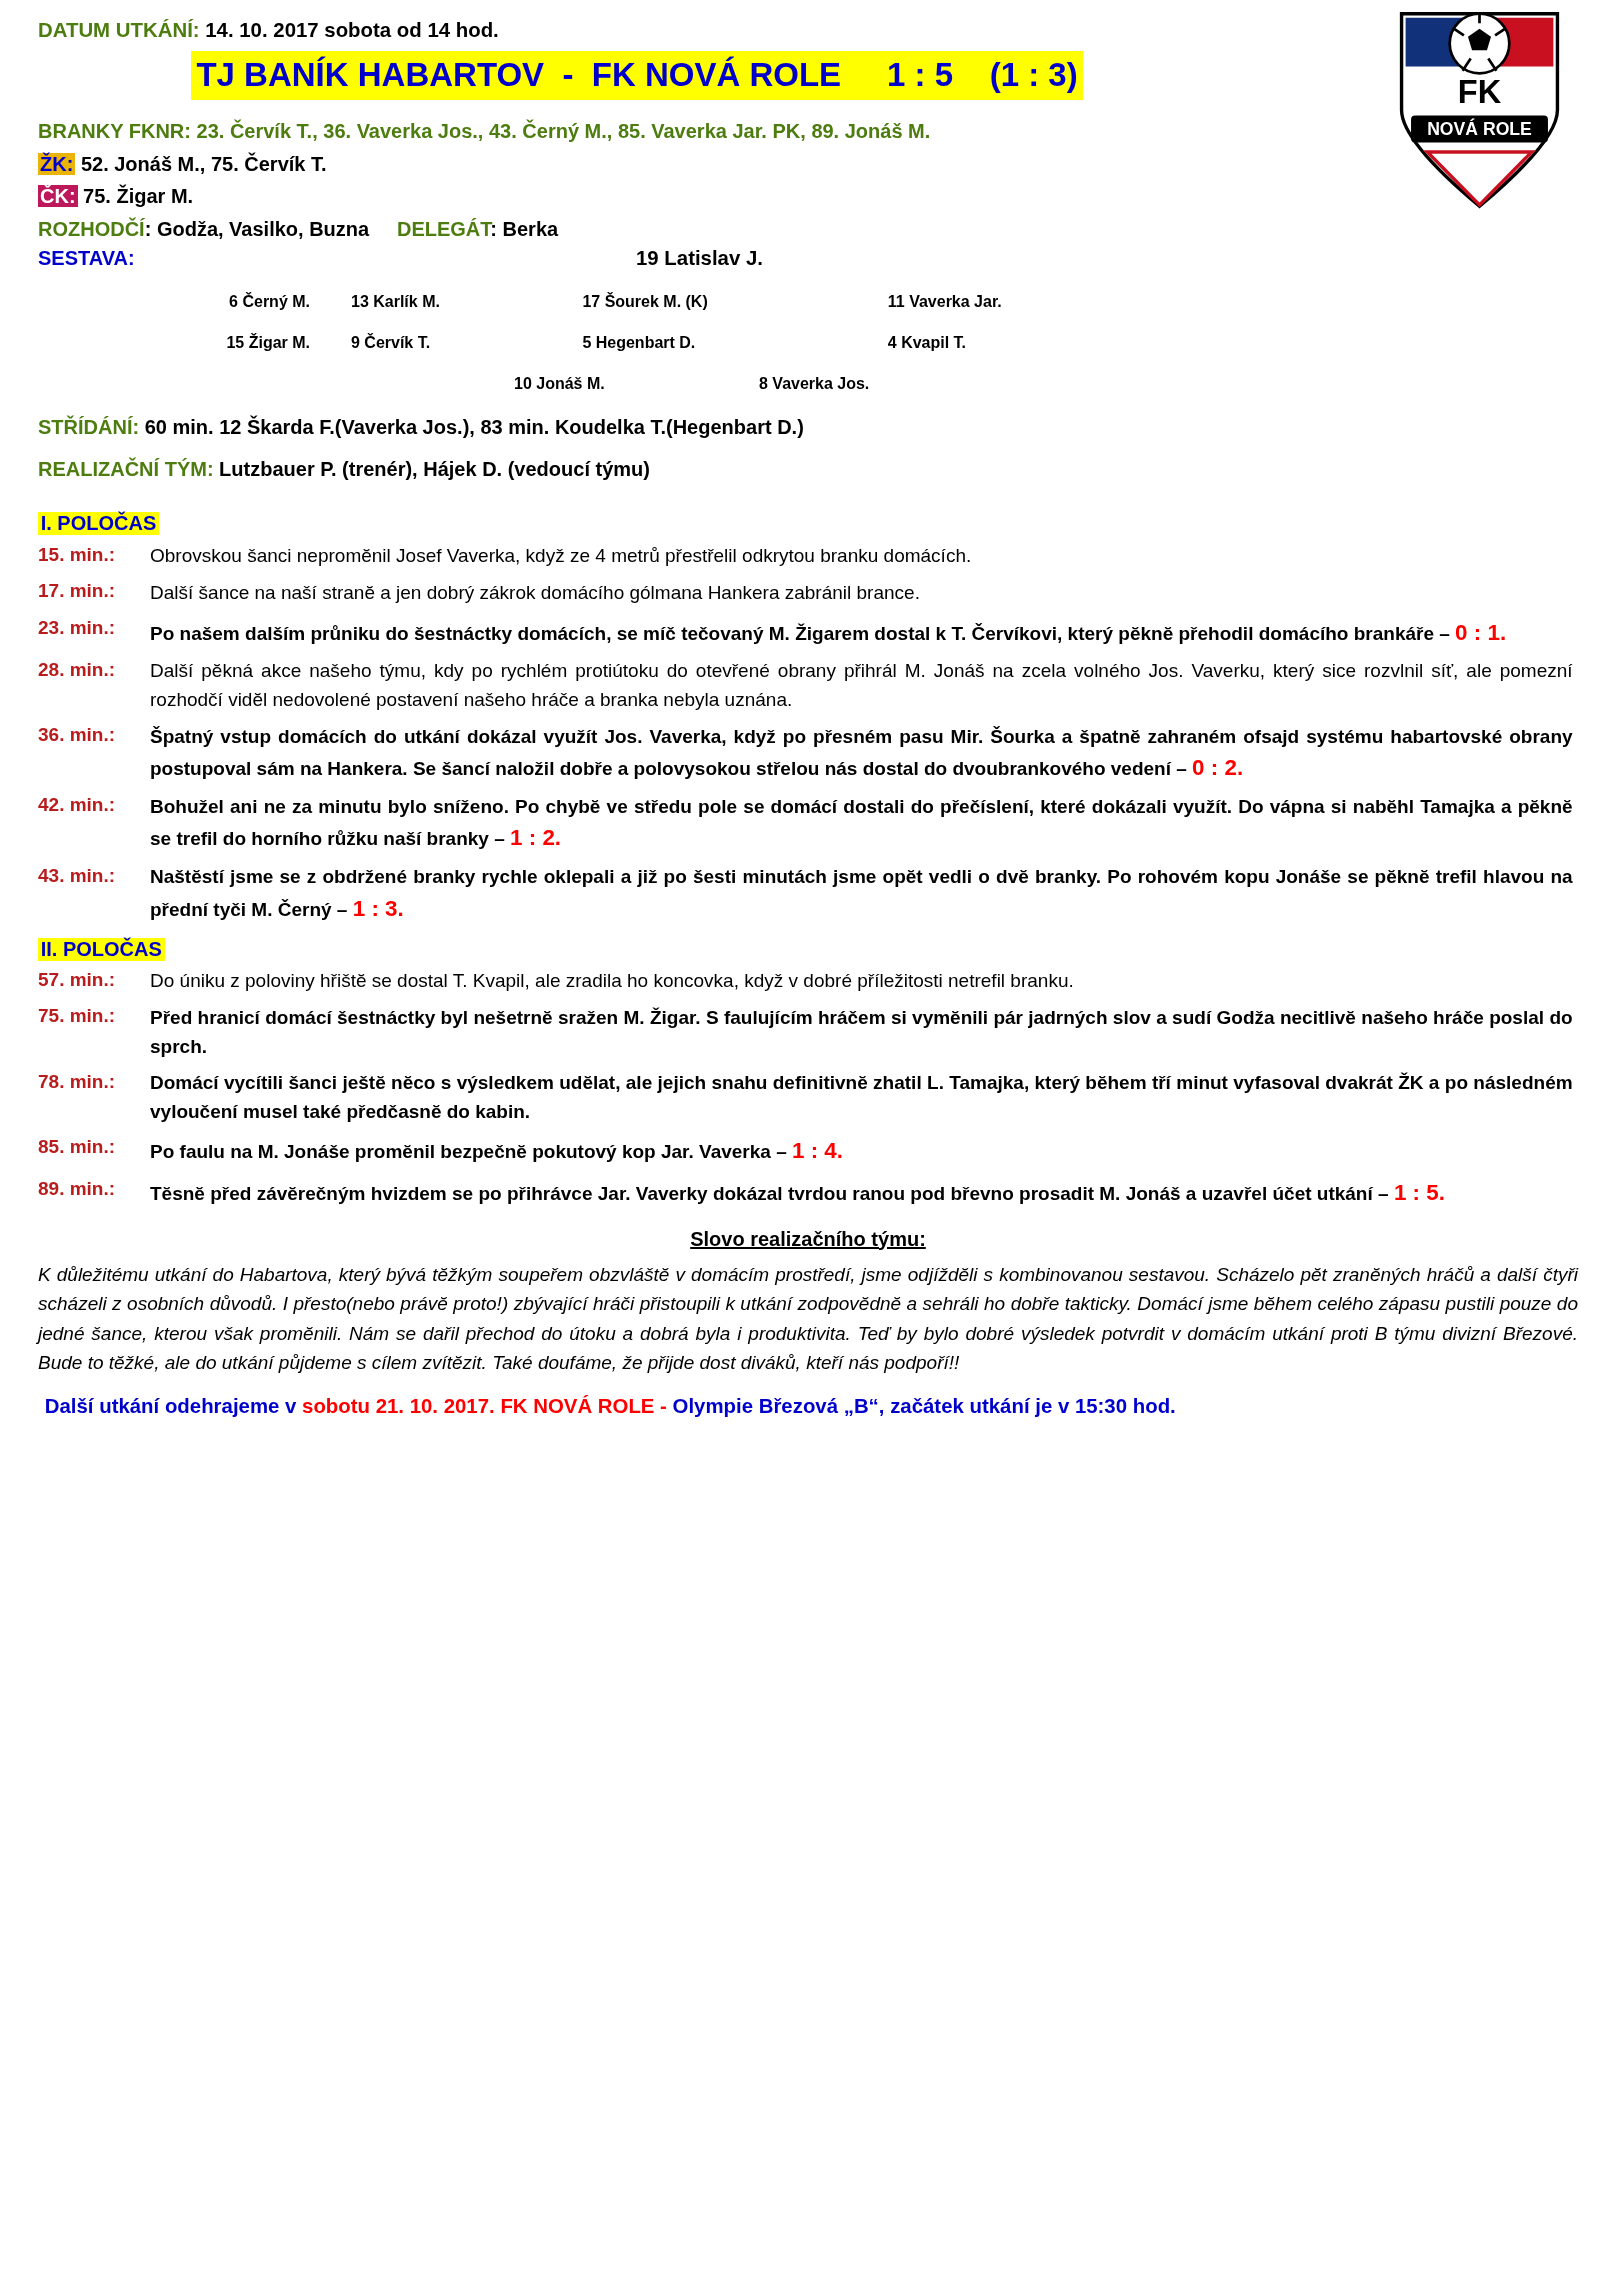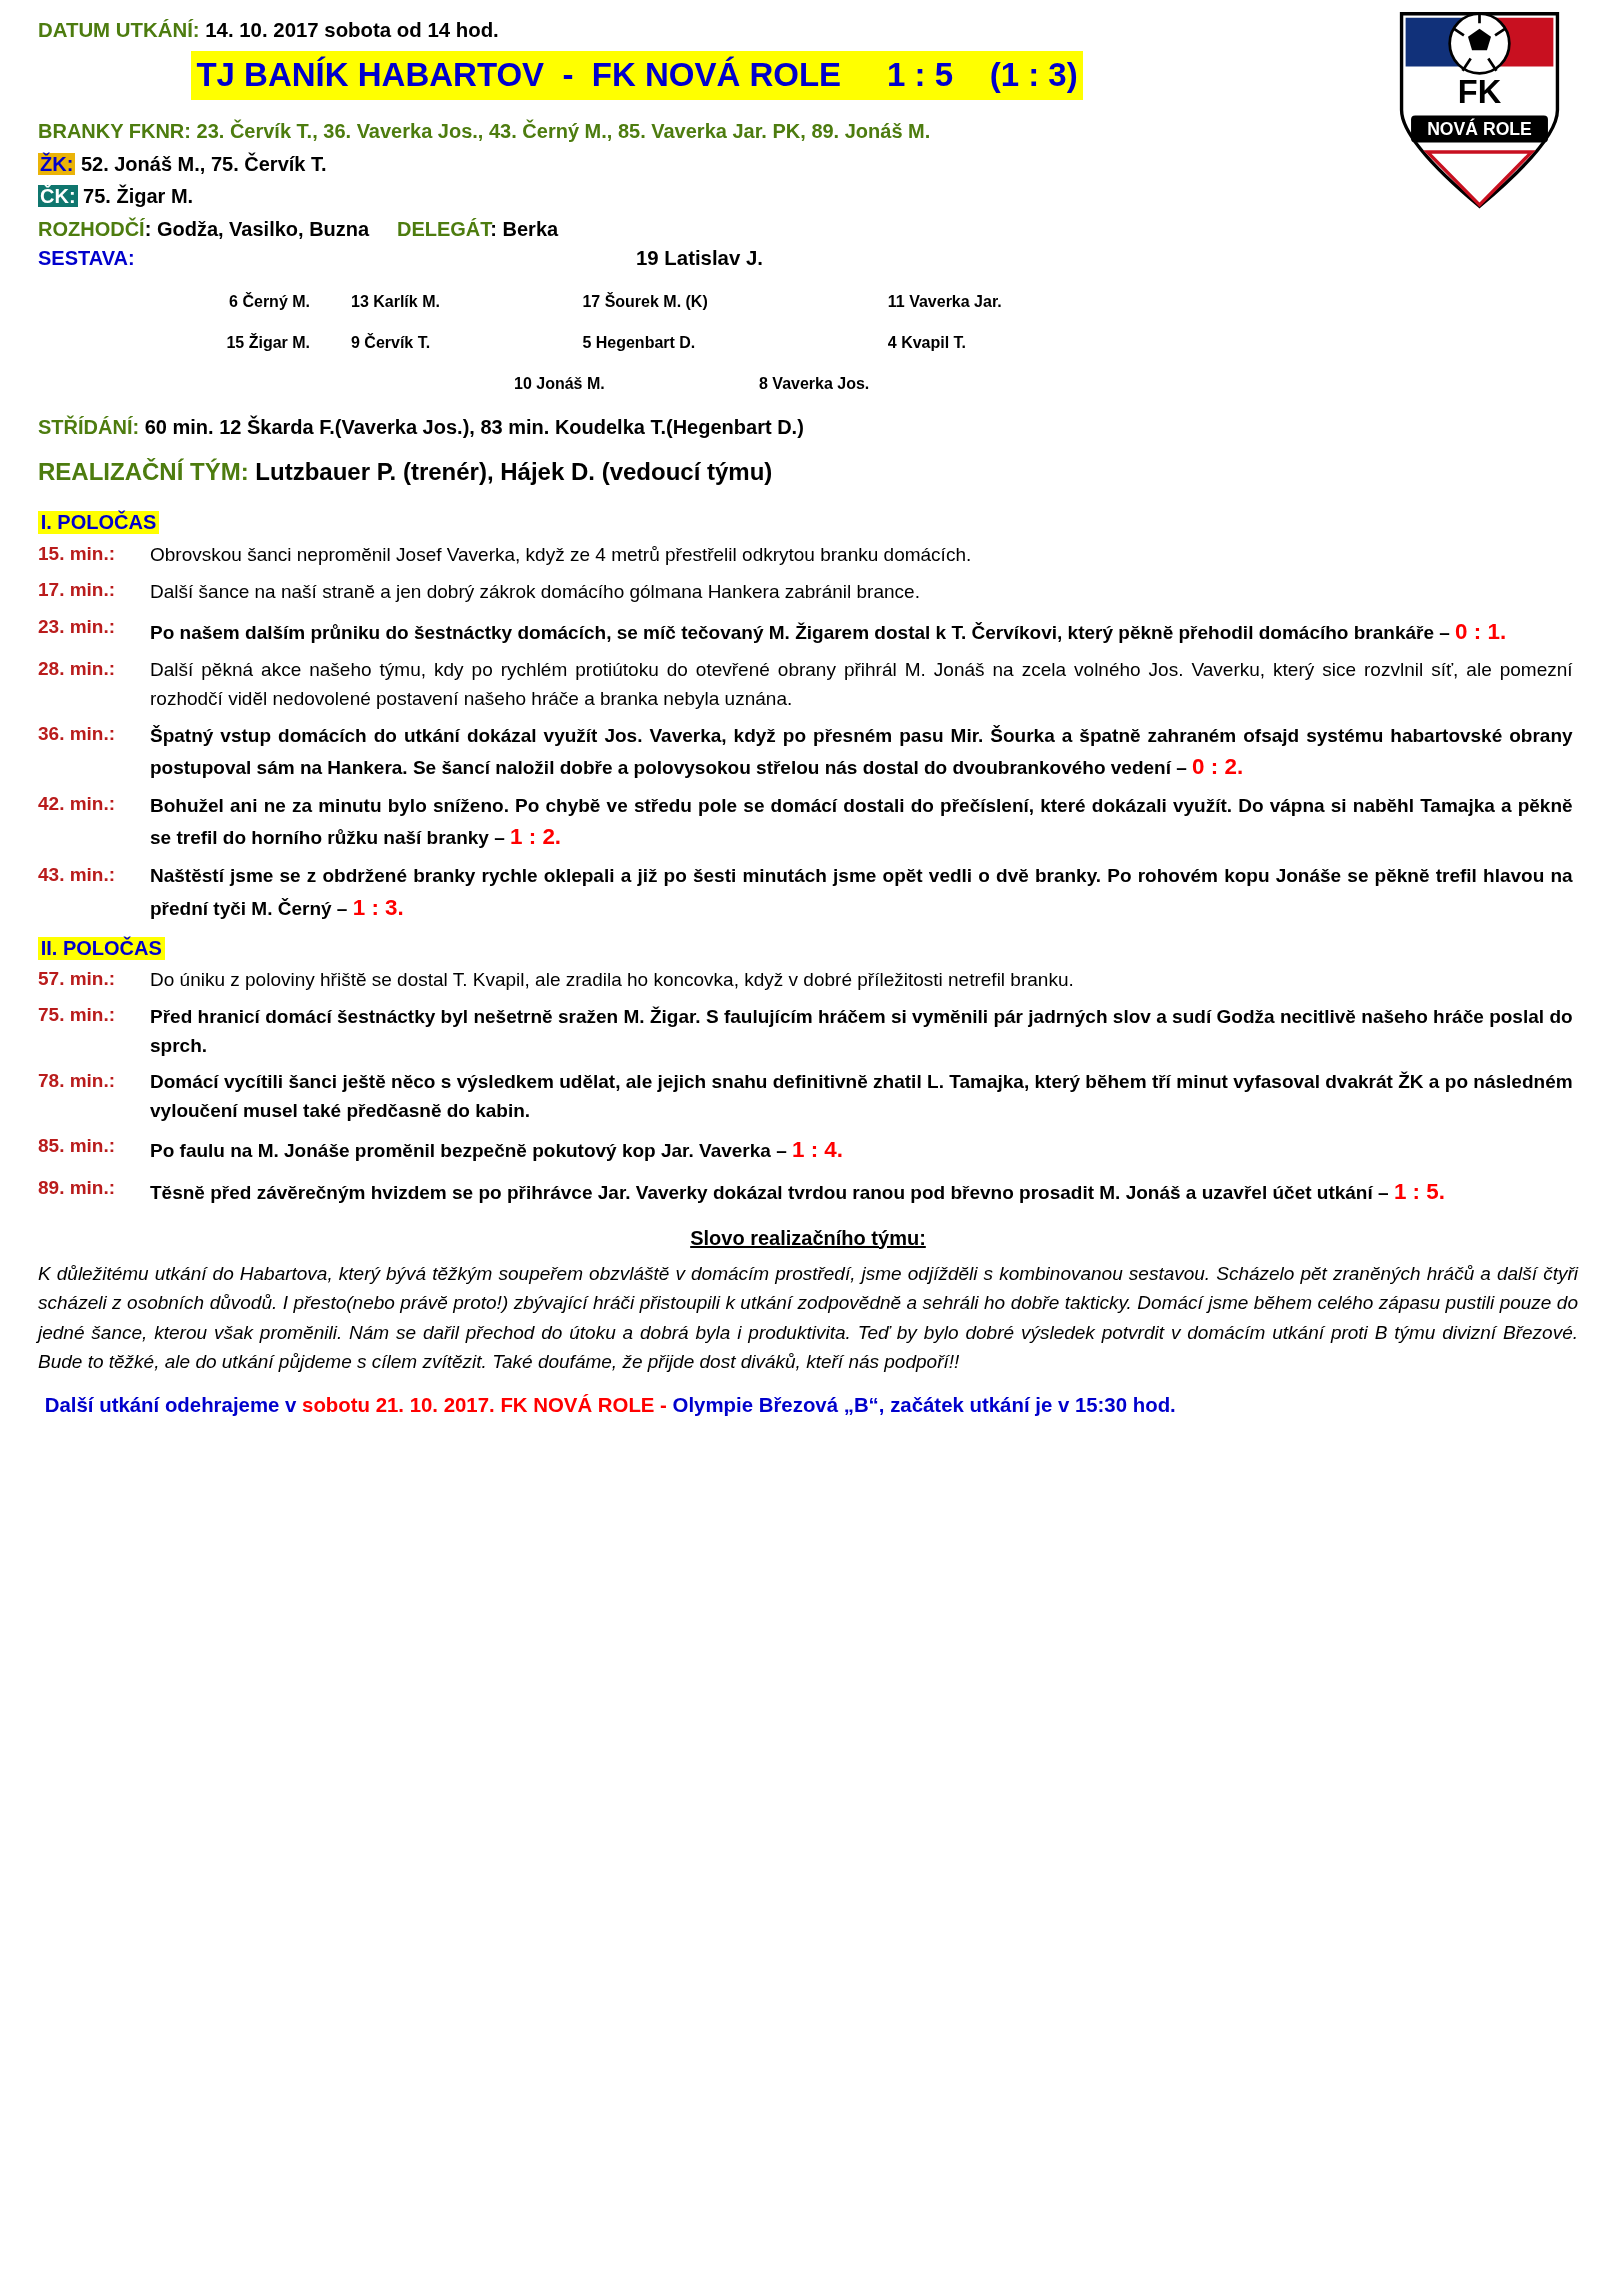--- a/index.html
+++ b/index.html
@@ -61,21 +61,21 @@
     font-weight: bold;
     line-height: 1.42;
     margin: 0 0 4.1px 0;
   }
   .tag-yellow {
     background: #eab308;
     color: #0000cc;
     padding: 0 2px;
   }
   .tag-red {
-    background: #0f766e;
+    background: #be185d;
     color: #ffffff;
     padding: 0 2px;
   }
 
   
   .sestava-block {
     margin-bottom: 17.7px;
     position: relative;
   }
   .sestava-label {
@@ -113,23 +113,23 @@
   .r3 { padding-left: 476px; }
   .r3 .c1 { width: 245px; text-align: left; }
   .r3 .c2 { width: 272px; text-align: left; }
 
   .strid {
     font-size: 20px;
     font-weight: bold;
     margin: 19px 0 19px 0;
   }
   .real-team {
-    font-size: 24px;
-    font-weight: bold;
-    margin: 0 0 21px 0;
+    font-size: 20px;
+    font-weight: bold;
+    margin: 0 0 27px 0;
   }
 
   
   .half-head {
     font-size: 20px;
     font-weight: bold;
     color: #0000cc;
     background: #ffff00;
     display: inline-block;
     padding: 0 2.7px;

